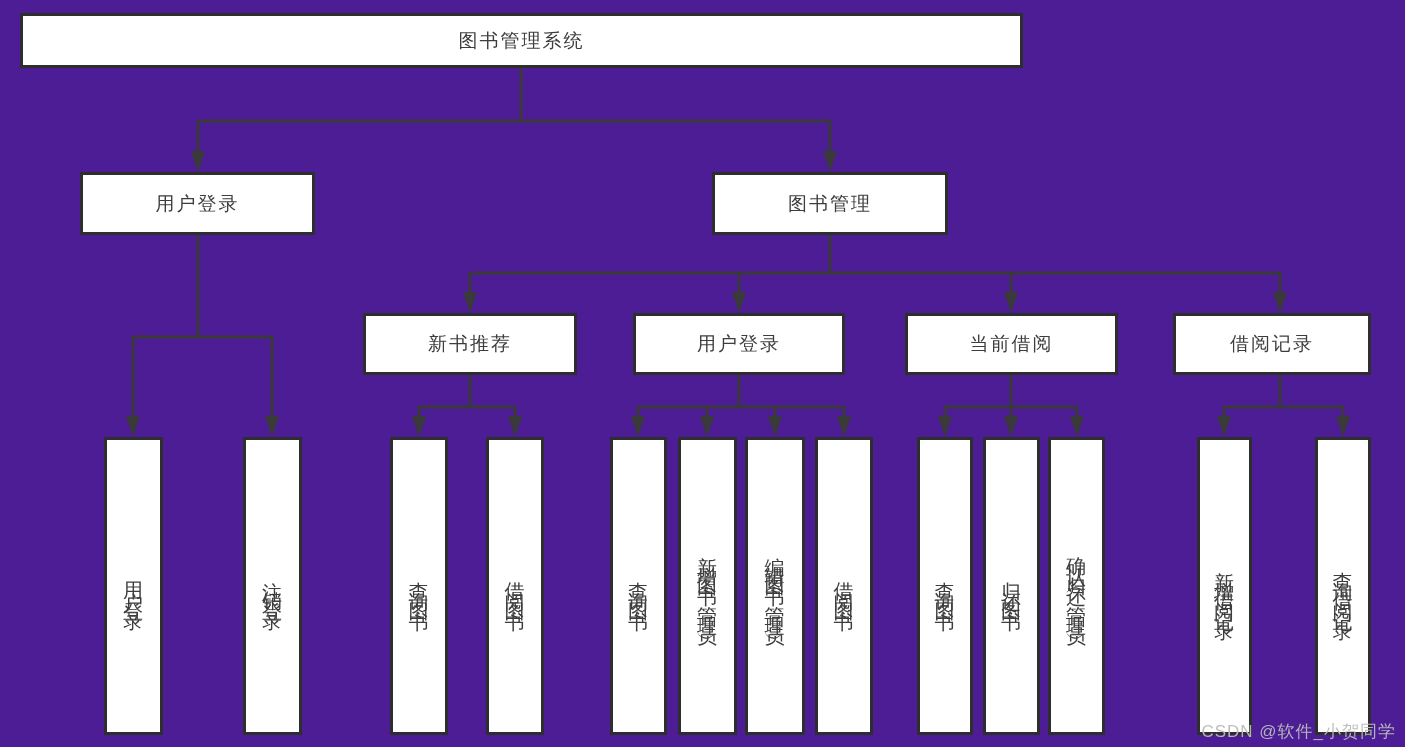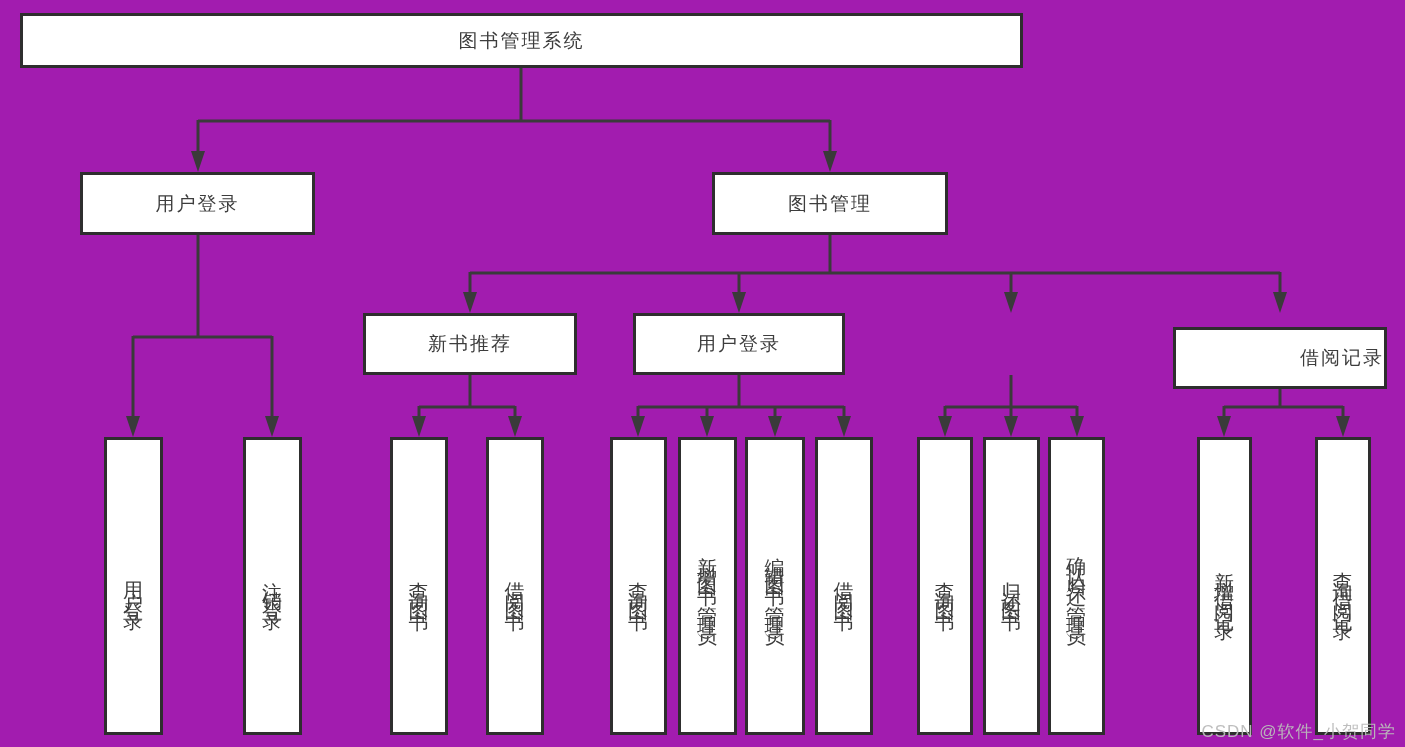--- a/index.html
+++ b/index.html
@@ -1,20 +1,20 @@
 <!DOCTYPE html>
 <html><head>
 <meta charset="utf-8">
 <style>
   html, body { margin:0; padding:0; background:#ffffff; }
   .canvas {
     position: relative;
     width: 1405px;
     height: 747px;
-    background: #a21caf;
+    background: #4c1d95;
     font-family: "Liberation Sans", "DejaVu Sans", sans-serif;
     overflow: hidden;
   }
   .connectors {
     position: absolute;
     left: 0; top: 0;
     width: 1405px; height: 747px;
   }
   .node {
     position: absolute;
@@ -130,21 +130,24 @@
   <div class="node h" style="left:712px; top:172px; width:236px; height:63px;">
     <span>图书管理</span>
   </div>
 
   <div class="node h" style="left:363px; top:313px; width:214px; height:62px;">
     <span>新书推荐</span>
   </div>
   <div class="node h" style="left:633px; top:313px; width:212px; height:62px;">
     <span>用户登录</span>
   </div>
-  <div class="node h" style="left:1173px; top:327px; width:214px; height:62px;justify-content:flex-end;">
+  <div class="node h" style="left:905px; top:313px; width:213px; height:62px;">
+    <span>当前借阅</span>
+  </div>
+  <div class="node h" style="left:1173px; top:313px; width:198px; height:62px;">
     <span>借阅记录</span>
   </div>
 
   <div class="node v" style="left:104px; top:437px; width:59px; height:298px;">
     <span>用户登录</span>
   </div>
   <div class="node v" style="left:243px; top:437px; width:59px; height:298px;">
     <span>注销登录</span>
   </div>
 

